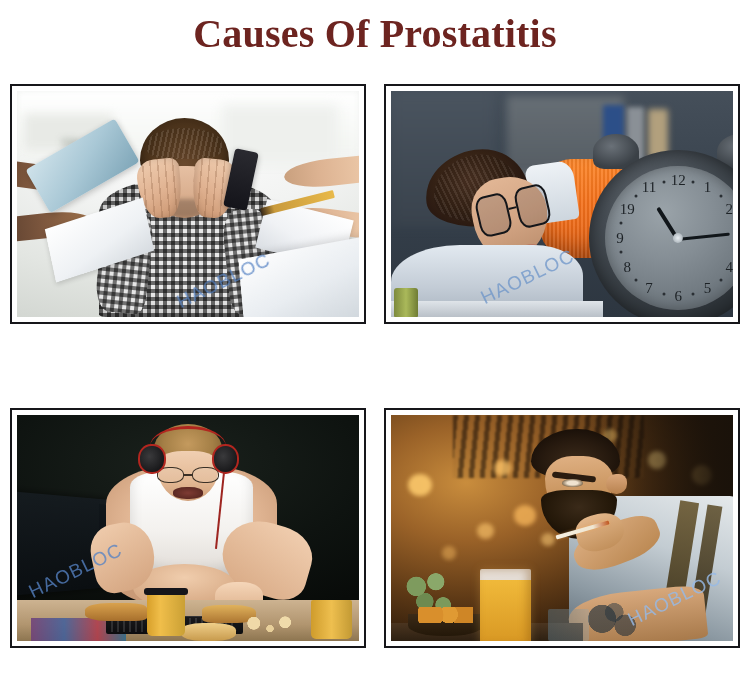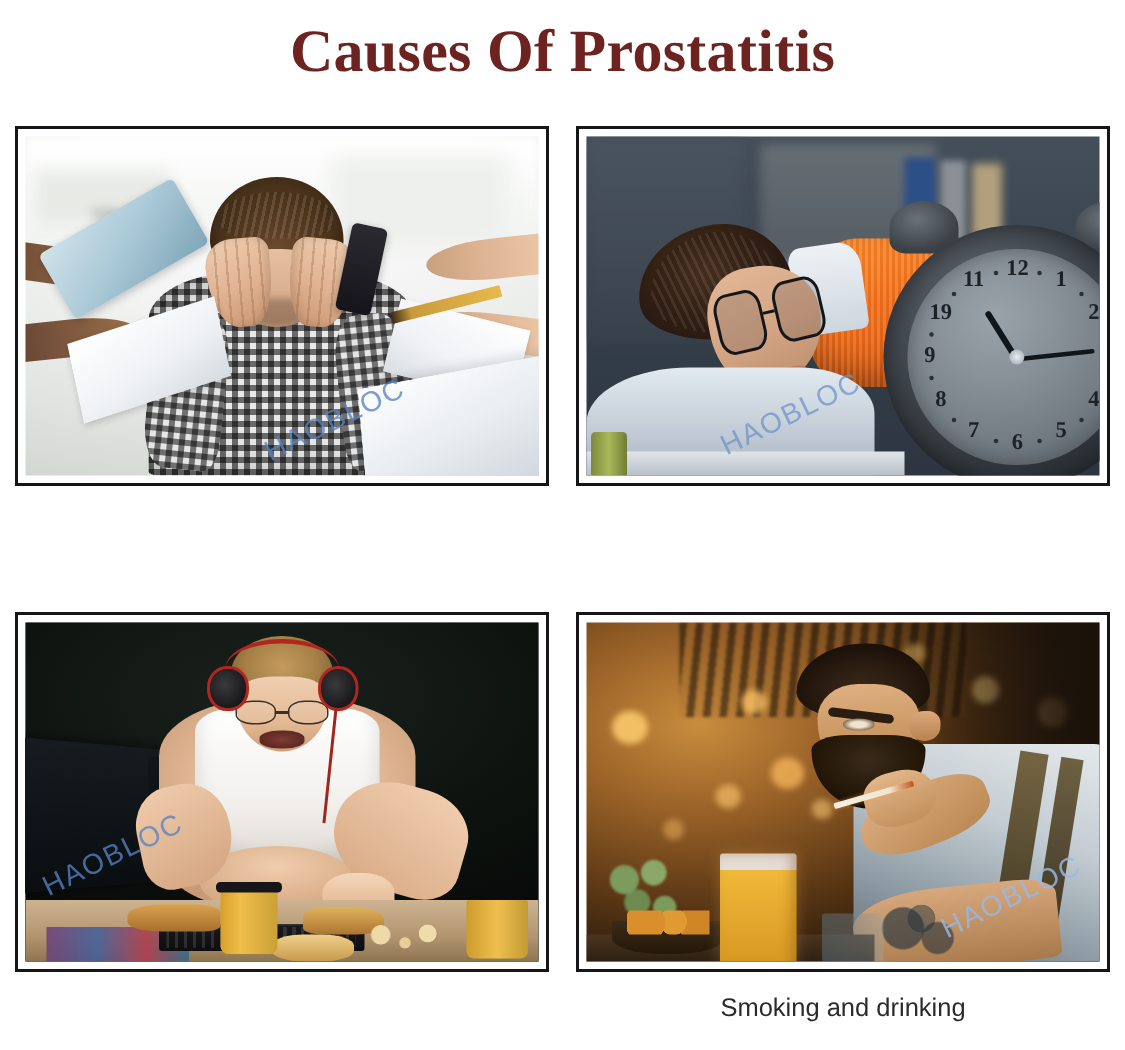--- a/index.html
+++ b/index.html
@@ -272,21 +272,21 @@
   .p2-clock .dial { position:absolute; inset:9%;
     background:radial-gradient(66% 66% at 40% 32%, #9aa3a9 0%, #858e95 50%, #6d767d 100%);
     border-radius:50%; box-shadow: inset 0 0 14px rgba(0,0,0,0.30); }
   .p2-clock .bellL { position:absolute; left:2%; top:-9%; width:26%; height:20%;
     background:radial-gradient(60% 60% at 40% 35%, #6a7178, #3a4046);
     border-radius:50% 50% 24% 24%; }
   .p2-clock .bellR { position:absolute; right:2%; top:-9%; width:26%; height:20%;
     background:radial-gradient(60% 60% at 40% 35%, #6a7178, #3a4046);
     border-radius:50% 50% 24% 24%; }
   .p2-clock .num { position:absolute; font-family:"Liberation Serif", serif;
-    font-size:15px; font-weight:700; color:#1d2226; transform:translate(-50%,-50%); }
+    font-size:15px; font-weight:400; color:#1d2226; transform:translate(-50%,-50%); }
   .p2-clock .tick { position:absolute; width:3px; height:3px; background:#2a2f34;
     border-radius:50%; transform:translate(-50%,-50%); }
   .p2-clock .hand { position:absolute; left:50%; top:50%; background:#11161a;
     transform-origin: 0 50%; border-radius:2px; }
   .p2-clock .hourh { width:26%; height:4px; transform: rotate(-122deg); }
   .p2-clock .minh  { width:36%; height:3px; transform: rotate(-6deg); }
   .p2-clock .pin { position:absolute; left:50%; top:50%; width:7%; height:7%;
     background:radial-gradient(#e8eef2,#9aa3aa); border-radius:50%;
     transform:translate(-50%,-50%); }
 
@@ -644,17 +644,16 @@
           <div class="p4-table"></div>
           <div class="p4-plant"></div>
           <div class="p4-bowl"></div>
           <div class="p4-fruit"></div>
           <div class="p4-glass2"></div>
           <div class="p4-beer"></div>
 
           <div class="wm wm-d">HAOBLOC</div>
         </div>
       </div>
-      <div class="caption">Smoking and drinking</div>
     </div>
 
   </div>
 </div>
 
 </body></html>

